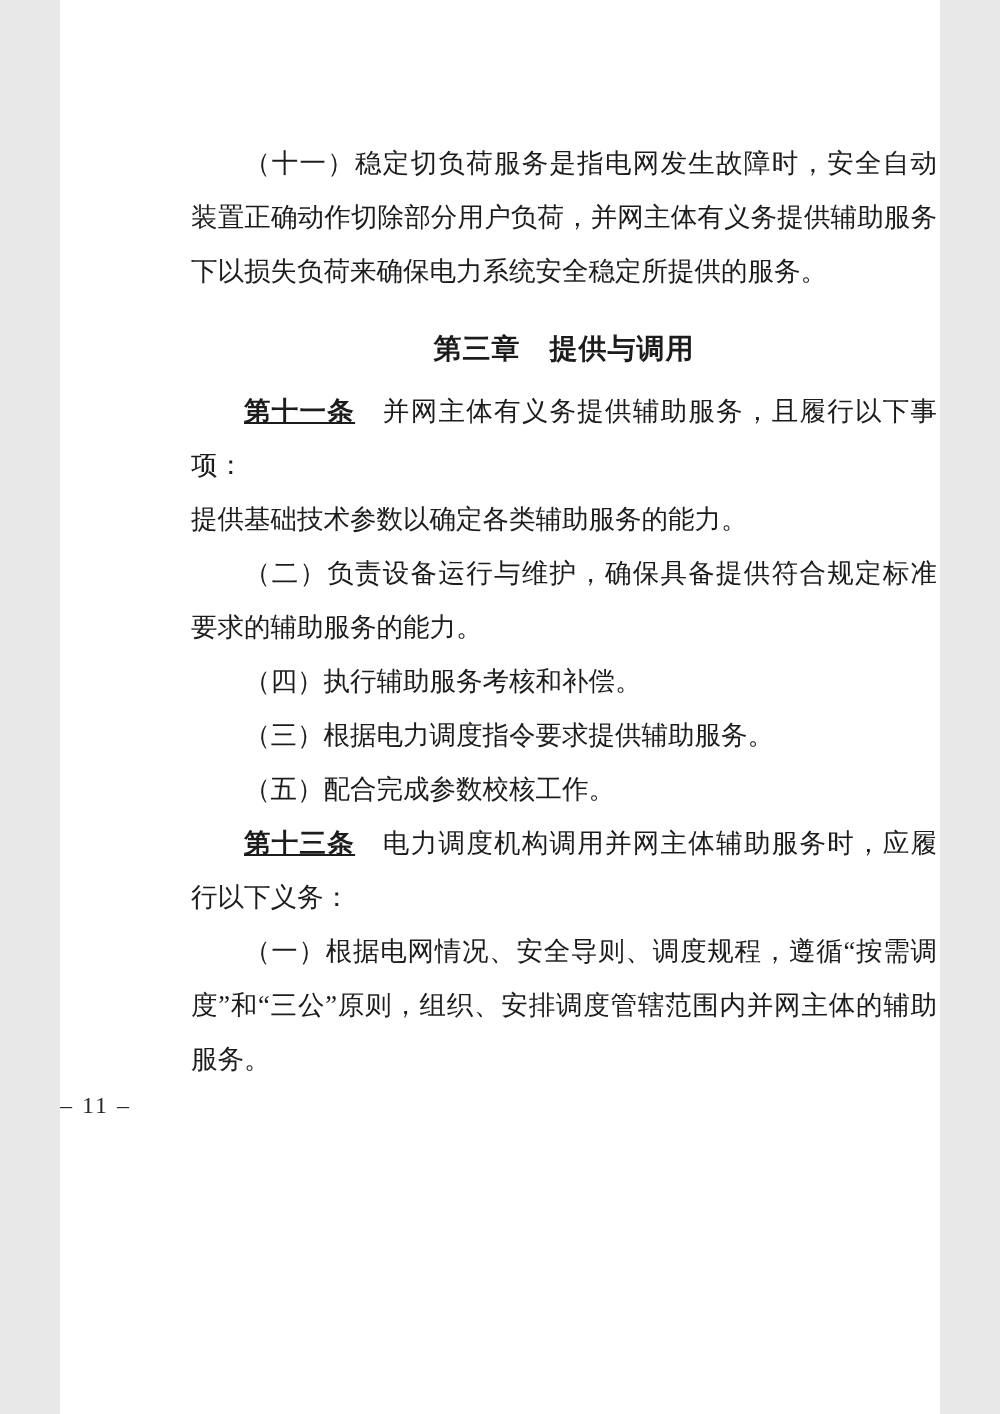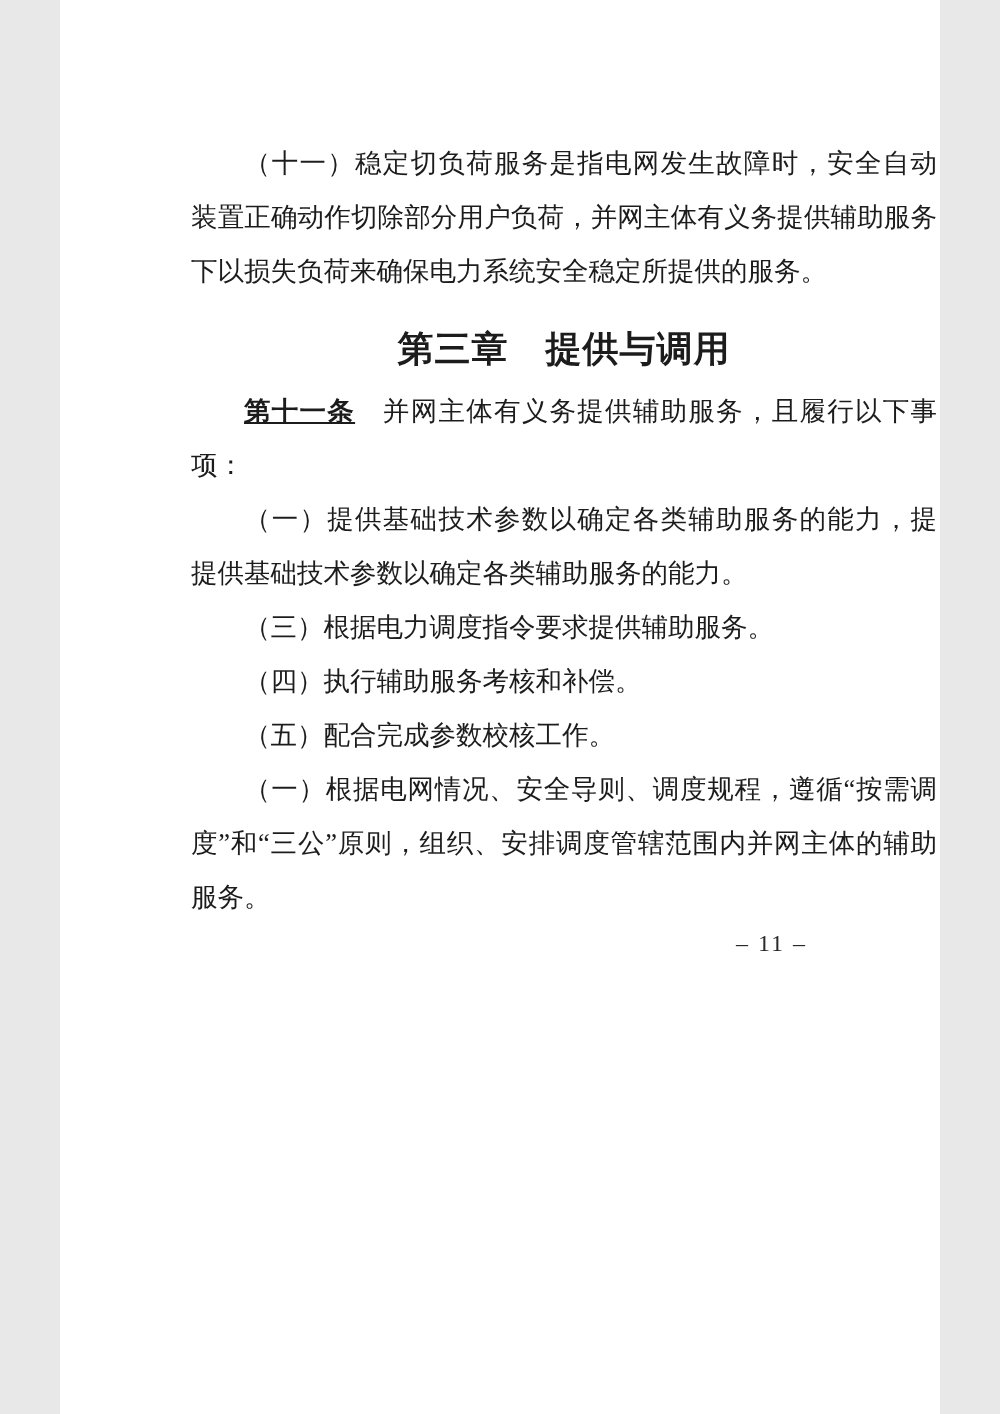--- a/index.html
+++ b/index.html
@@ -35,29 +35,29 @@
   .first {
     text-indent: 2em;
   }
   .lead {
     font-weight: bold;
     text-decoration: underline;
   }
   .heading {
     font-family: "Liberation Sans", sans-serif;
     font-weight: bold;
-    font-size: 36px;
+    font-size: 28px;
     line-height: 54px;
     text-align: center;
     letter-spacing: 1px;
     margin: 24px 0 8px 0;
   }
   .footer {
     margin-top: 4px;
-    text-align: right;
+    text-align: left;
     padding-right: 133px;
     font-size: 24px;
     line-height: 30px;
     color: #2a2a2a;
     letter-spacing: 2px;
   }
 </style>
 </head>
 <body>
 
@@ -71,38 +71,45 @@
     </div>
 
     <div class="heading">第三章　提供与调用</div>
 
     <div>
       <div class="line first justify"><span class="lead">第十一条</span><span>　并网主体有义务提供辅助服务，且履行以下事</span></div>
       <div class="line">项：</div>
     </div>
 
     <div>
-      <div class="line first justify">（一）提供基础技术参数以确定各类辅助服务的能力，提</div>
       <div class="line">提供基础技术参数以确定各类辅助服务的能力。</div>
     </div>
 
-
     <div>
-      <div class="line first">（三）根据电力调度指令要求提供辅助服务。</div>
+      <div class="line first justify">（二）负责设备运行与维护，确保具备提供符合规定标准</div>
+      <div class="line">要求的辅助服务的能力。</div>
     </div>
 
     <div>
       <div class="line first">（四）执行辅助服务考核和补偿。</div>
     </div>
 
     <div>
+      <div class="line first">（三）根据电力调度指令要求提供辅助服务。</div>
+    </div>
+
+    <div>
       <div class="line first">（五）配合完成参数校核工作。</div>
     </div>
 
 
+    <div>
+      <div class="line first justify"><span class="lead">第十三条</span><span>　电力调度机构调用并网主体辅助服务时，应履</span></div>
+      <div class="line">行以下义务：</div>
+    </div>
 
     <div>
       <div class="line first justify">（一）根据电网情况、安全导则、调度规程，遵循“按需调</div>
       <div class="line justify">度”和“三公”原则，组织、安排调度管辖范围内并网主体的辅助</div>
       <div class="line">服务。</div>
     </div>
 
   </div>
 
   <div class="footer">– 11 –</div>

